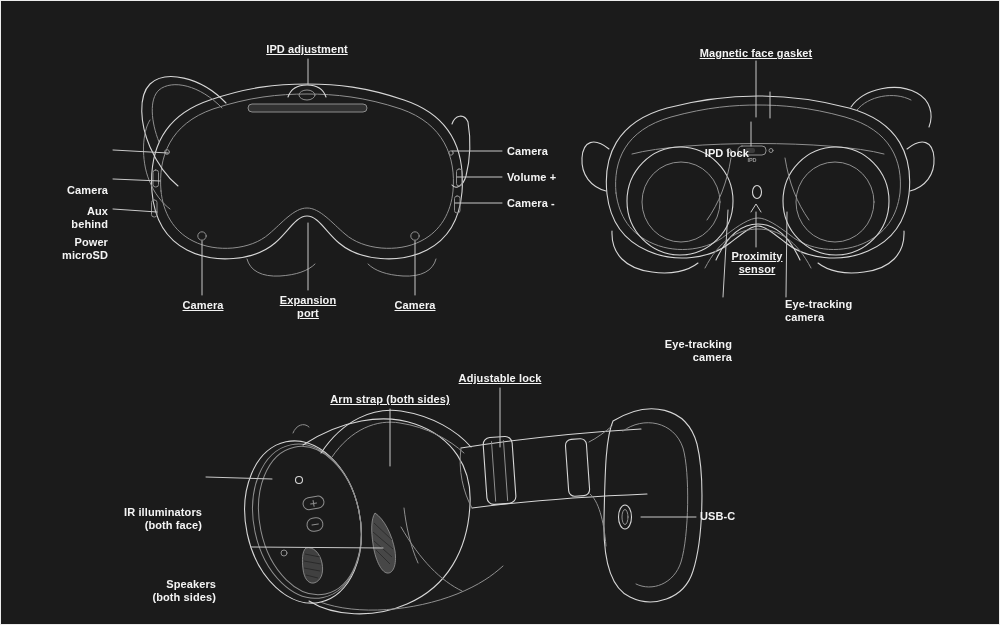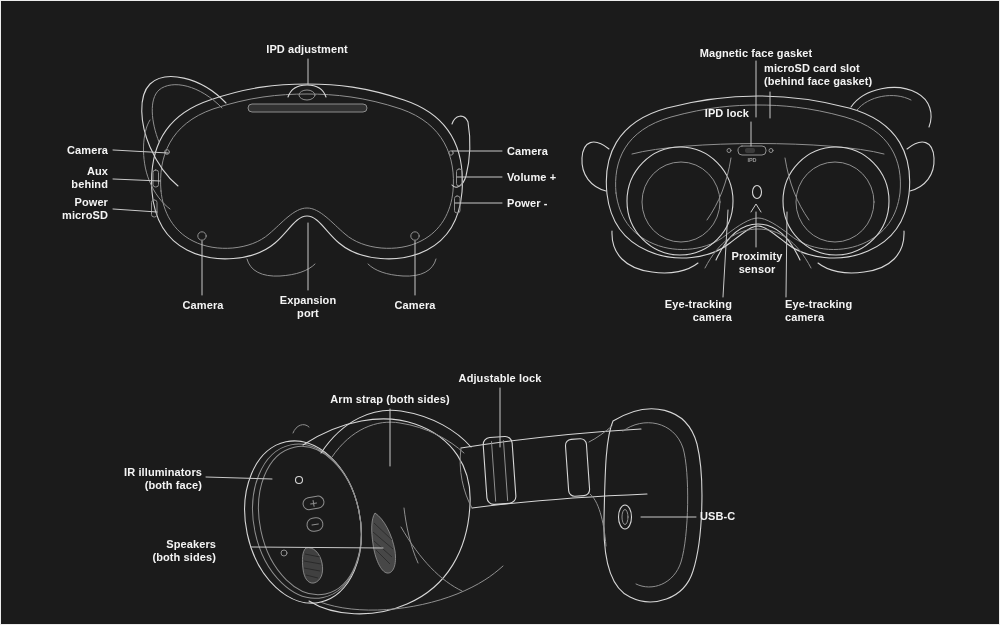--- a/index.html
+++ b/index.html
@@ -2,22 +2,22 @@
 <html><head>
 <meta charset="utf-8">
 <style>
   html,body{margin:0;padding:0;background:#101010;}
   .canvas{position:relative;width:1000px;height:625px;background:#1b1b1b;overflow:hidden;
           font-family:"Liberation Sans",sans-serif;}
   .frame{position:absolute;inset:0;border:1px solid #ededed;pointer-events:none;}
   svg{position:absolute;left:0;top:0;}
   .label{position:absolute;font:700 11px/13px "Liberation Sans",sans-serif;color:#f4f4f4;
          white-space:pre-line;letter-spacing:.1px;}
-  .c{transform:translateX(-50%);text-align:center;}
-  .r{text-align:right;}
+  .c{transform:translateX(-50%);text-align:center;text-decoration:underline;}
+  .r{text-align:right;margin-top:40px;}
   .ln{fill:none;stroke:#d6d6d6;stroke-width:1.1;stroke-linecap:round;stroke-linejoin:round;}
   .ln2{fill:none;stroke:#8f8f8f;stroke-width:1;stroke-linecap:round;stroke-linejoin:round;}
   .ld{fill:none;stroke:#c9c9c9;stroke-width:1;stroke-linecap:round;}
   .tiny{font:700 5.5px "Liberation Sans",sans-serif;fill:#9a9a9a;}
 </style>
 </head>
 <body>
 
 <div class="canvas">
 
@@ -190,29 +190,27 @@
   </svg>
 
   <div class="label c" style="left:307px;top:43px">IPD adjustment</div>
   <div class="label r" style="right:892px;top:144px">Camera</div>
   <div class="label r" style="right:892px;top:165px">Aux
 behind</div>
   <div class="label r" style="right:892px;top:196px">Power
 microSD</div>
   <div class="label" style="left:507px;top:145px">Camera</div>
   <div class="label" style="left:507px;top:171px">Volume +</div>
-  <div class="label" style="left:507px;top:197px">Power -</div>
+  <div class="label" style="left:507px;top:197px">Camera -</div>
   <div class="label c" style="left:203px;top:299px">Camera</div>
   <div class="label c" style="left:308px;top:294px">Expansion
 port</div>
   <div class="label c" style="left:415px;top:299px">Camera</div>
 
   <div class="label c" style="left:756px;top:47px">Magnetic face gasket</div>
-  <div class="label" style="left:764px;top:62px">microSD card slot
-(behind face gasket)</div>
   <div class="label r" style="right:251px;top:107px">IPD lock</div>
   <div class="label c" style="left:757px;top:250px">Proximity
 sensor</div>
   <div class="label r" style="right:268px;top:298px">Eye-tracking
 camera</div>
   <div class="label" style="left:785px;top:298px">Eye-tracking
 camera</div>
 
   <div class="label c" style="left:500px;top:372px">Adjustable lock</div>
   <div class="label c" style="left:390px;top:393px">Arm strap (both sides)</div>

